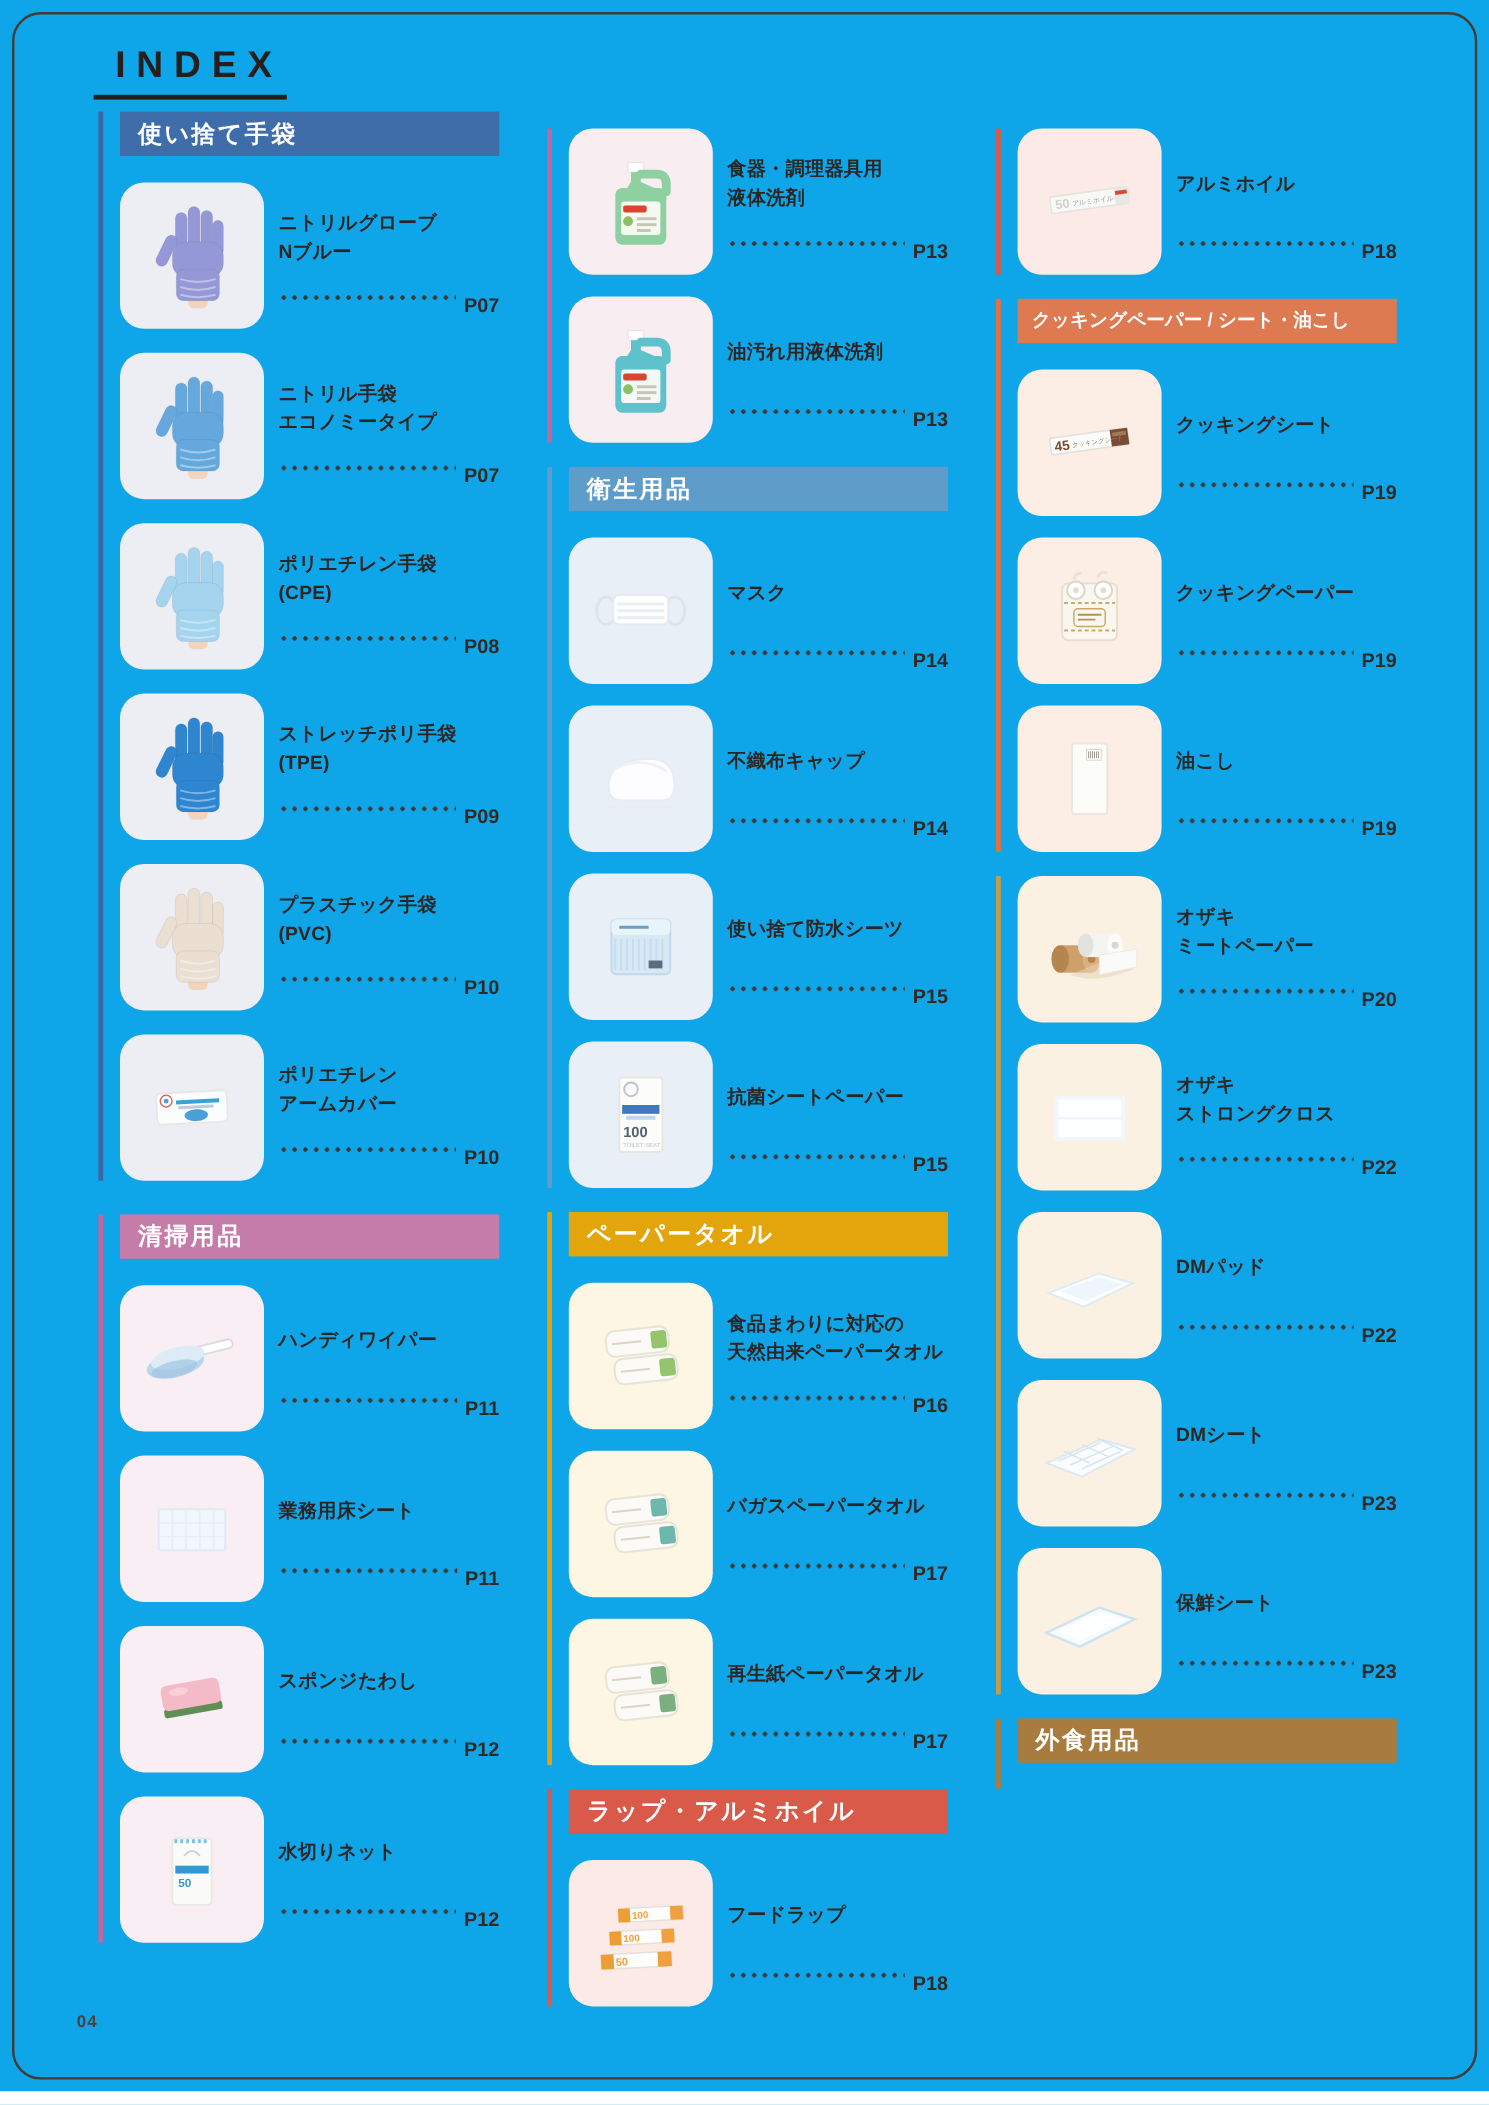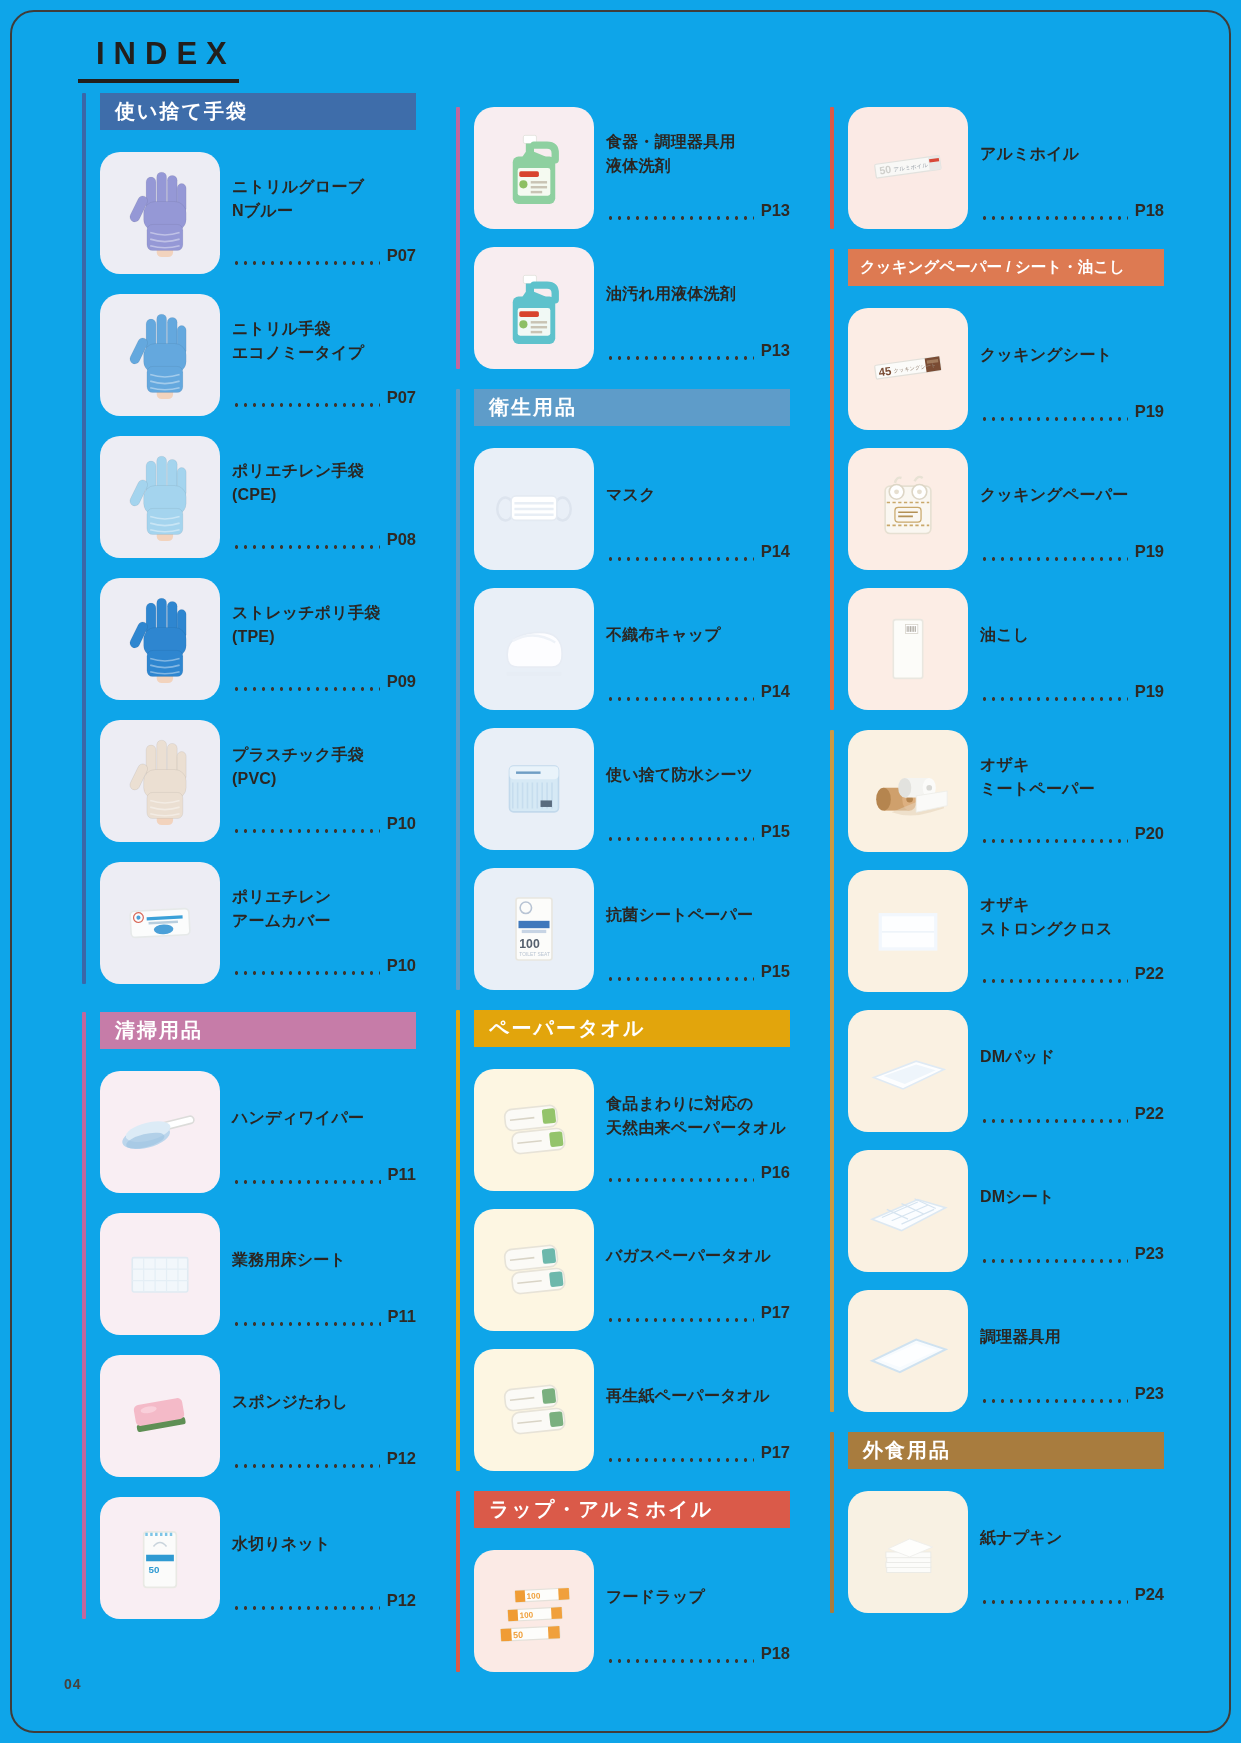--- a/index.html
+++ b/index.html
@@ -21,21 +21,21 @@
   .sec-header.long{font-size:15.5px;letter-spacing:0;padding-left:12px;}
   .item{display:flex;align-items:stretch;height:122px;margin-bottom:18px;}
   .col:first-child .item{margin-bottom:20px;}
   .sec .item:last-child{margin-bottom:0;}
   .card{width:120px;height:122px;flex:none;border-radius:20px;display:flex;
         align-items:center;justify-content:center;overflow:hidden;}
   .card svg{width:98px;height:98px;display:block;}
   .meta{flex:1;min-width:0;margin-left:12px;display:flex;flex-direction:column;}
   .iname{flex:1;display:flex;align-items:center;font-weight:bold;font-size:16px;line-height:1.5;
          letter-spacing:.2px;color:#2b2622;white-space:pre-line;}
-  .dotrow{display:flex;align-items:flex-end;margin-bottom:9px;}
+  .dotrow{display:flex;align-items:flex-start;margin-bottom:9px;}
   .dots{flex:1;height:4px;margin-right:7px;
         background-image:radial-gradient(circle,#3d362f 1.7px,transparent 1.9px);
         background-size:9px 4px;background-repeat:repeat-x;background-position:0 50%;}
   .pref{flex:none;font-weight:bold;font-size:16.5px;color:#2f2a25;}
   .pagenum{position:absolute;left:64px;top:1676px;font-size:14px;font-weight:600;
            color:#47423c;letter-spacing:1px;}
 </style>
 </head>
 <body>
 
@@ -705,53 +705,33 @@
               </div>
             </div>
             <div class="item">
               <div class="card" style="background: rgb(250, 241, 226);">
                 <svg viewBox="0 0 120 120">
                   <polygon points="16,72 70,46 106,58 50,86" fill="#f7fbfe" stroke="#cfe2f0" stroke-width="2.5"></polygon>
                   <polygon points="26,71 70,51 96,59 50,80" fill="#fdfeff"></polygon>
                 </svg>
               </div>
               <div class="meta">
-                <div class="iname">調理器具用</div>
+                <div class="iname">保鮮シート</div>
                 <div class="dotrow">
                   <div class="dots"></div>
                   <div class="pref">P23</div>
                 </div>
               </div>
             </div>
           </div>
         </div>
         <div class="sec">
           <div class="vline" style="background: rgb(168, 124, 62);"></div>
           <div class="sec-content">
             <div class="sec-header" style="background: rgb(168, 124, 62); align-items: center;">
               <span>外食用品</span>
-            </div>
-            <div class="item">
-              <div class="card" style="background: rgb(248, 241, 227);">
-                <svg viewBox="0 0 120 120">
-                  <g stroke="#e8e8e4" fill="#fcfcfa">
-                    <rect x="34" y="78" width="54" height="7"></rect>
-                    <rect x="33" y="72" width="55" height="7"></rect>
-                    <rect x="34" y="66" width="54" height="7"></rect>
-                    <rect x="33" y="60" width="55" height="7"></rect>
-                  </g>
-                  <polygon points="36,56 62,44 90,54 62,66" fill="#fefefc" stroke="#ececea"></polygon>
-                </svg>
-              </div>
-              <div class="meta">
-                <div class="iname">紙ナプキン</div>
-                <div class="dotrow">
-                  <div class="dots"></div>
-                  <div class="pref">P24</div>
-                </div>
-              </div>
             </div>
           </div>
         </div>
       </div>
     </div>
   <div class="pagenum">04</div>
 </div>
 
 </body></html>

